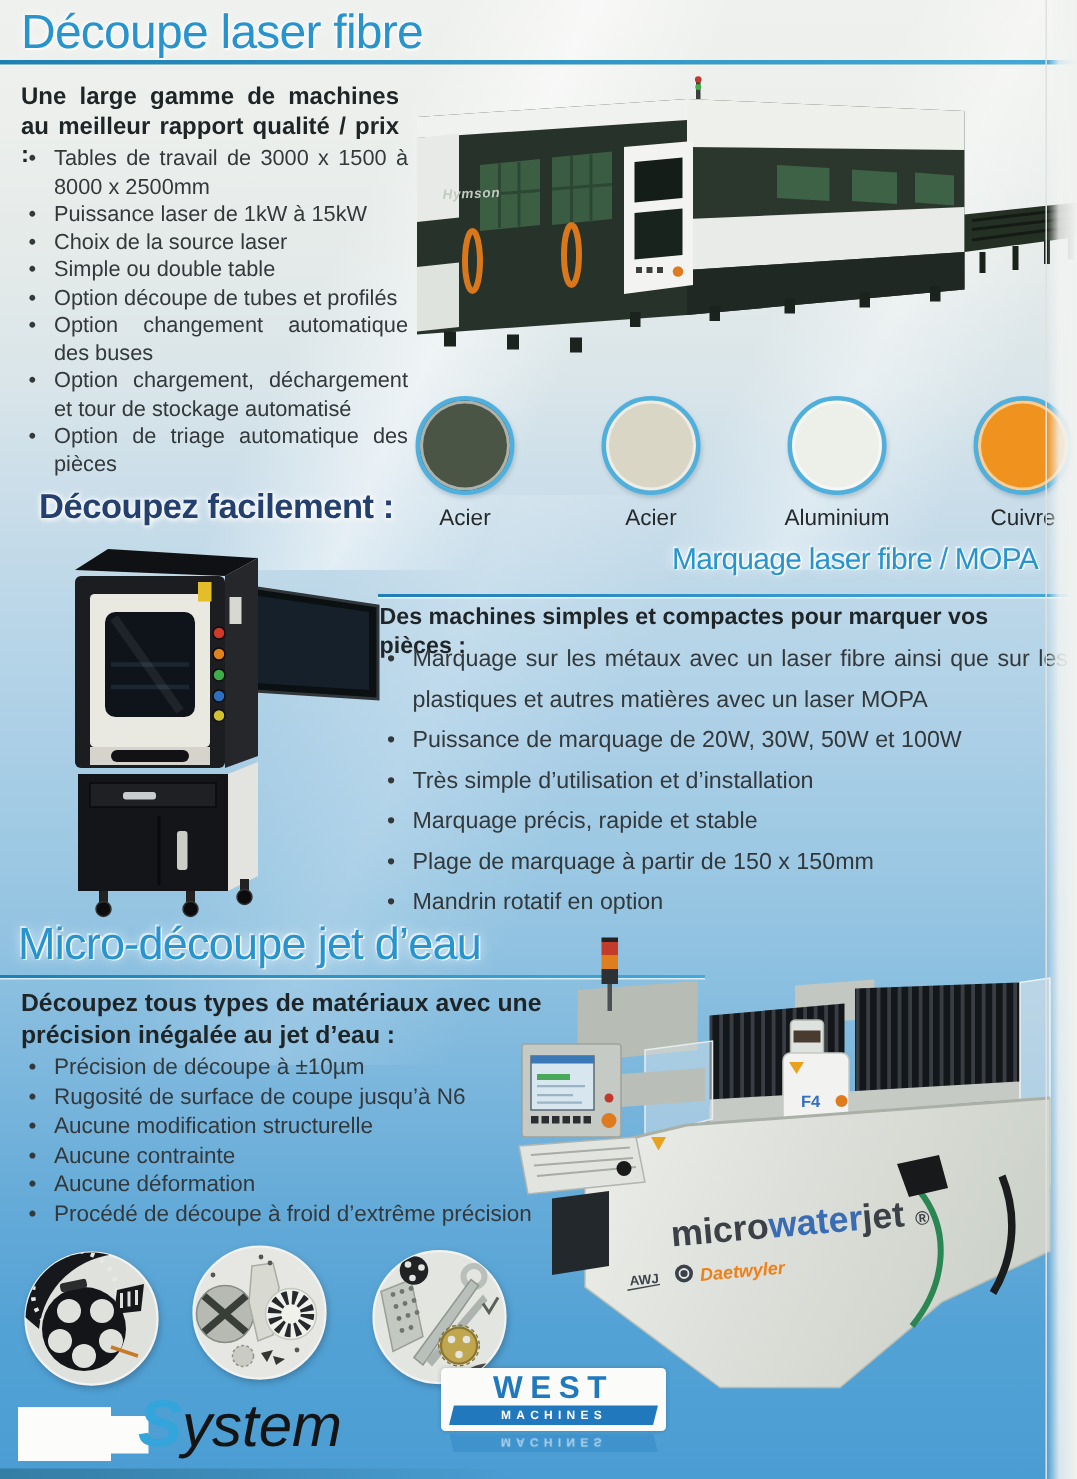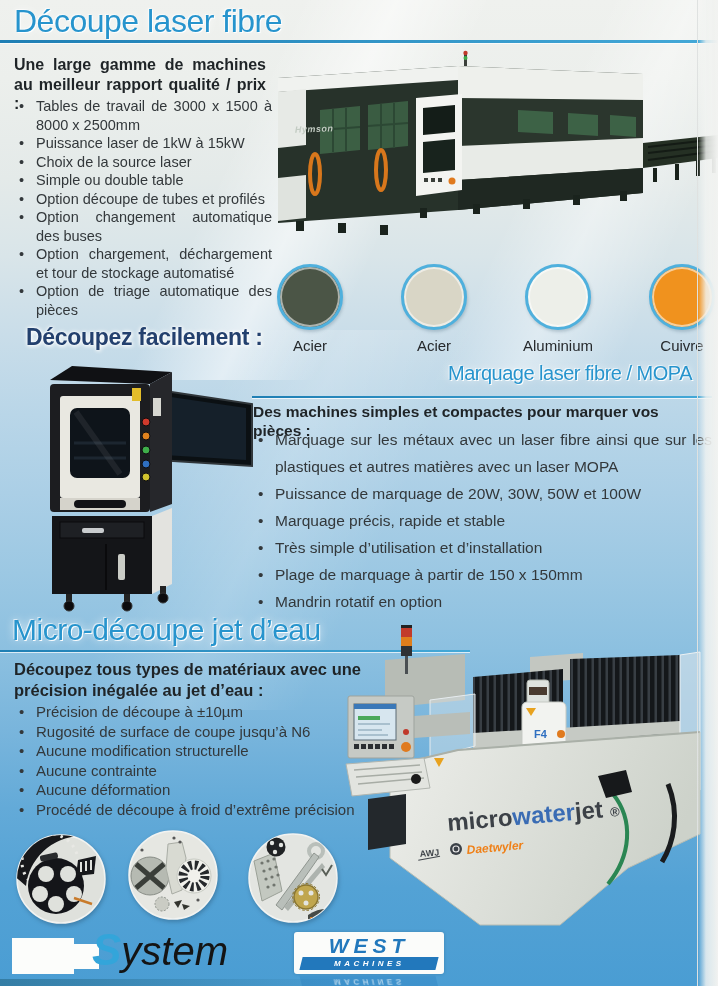--- a/index.html
+++ b/index.html
@@ -68,21 +68,21 @@
   .sc2 { left:128px; top:830px; }
   .sc3 { left:248px; top:833px; }
 
   .syslogo { position:absolute; left:12px; top:922px; width:260px; height:58px; }
   .redact-a { position:absolute; left:0;  top:16px; width:62px; height:36px; background:#fcfdfb; }
   .redact-b { position:absolute; left:60px; top:22px; width:27px; height:25px; background:#fcfdfb; }
   .sys-text { position:absolute; left:80px; top:0; font-style:italic; line-height:56px; letter-spacing:0; }
   .sys-s   { font-size:44px; font-weight:600; color:#33a5da; }
   .sys-rest{ font-size:40px; font-weight:500; color:#141414; }
 
-  .westlogo { position:absolute; left:294px; top:932px; width:162px; height:52px;font-style:italic; }
+  .westlogo { position:absolute; left:294px; top:912px; width:162px; height:52px; }
   .west-box { position:absolute; left:0; top:0; width:150px; height:42px; background:#fbfcfa;
     border-radius:3px; box-shadow:0 0 3px rgba(20,50,70,.25); text-align:center; padding-top:2px; }
   .west-name { font-size:21px; font-weight:800; color:var(--west_blue,#2278bc); letter-spacing:5px; line-height:23px; }
   .west-band { margin:0 7px; height:13px; background:var(--west_blue,#2278bc); transform:skewX(-14deg);
     display:flex; align-items:center; justify-content:center; }
   .west-band span { font-size:8px; font-weight:700; color:#fff; letter-spacing:3.5px; transform:skewX(14deg); }
   .west-reflect { position:absolute; left:7px; top:44px; width:136px; height:12px; transform:scaleY(-1) skewX(-14deg);
     background:rgba(34,120,188,.4); display:flex; align-items:center; justify-content:center; opacity:.75; filter:blur(.4px); }
   .west-reflect span { font-size:8px; font-weight:700; color:rgba(255,255,255,.75); letter-spacing:3.5px; transform:skewX(14deg); }
 </style>
@@ -229,22 +229,22 @@
     <circle cx="143" cy="240" r="5" fill="#0c0c0e" stroke="#333"></circle>
   </svg>
 
   <h2 class="title t2">Marquage laser fibre / MOPA</h2>
   <div class="rule r2"></div>
   <p class="intro i2">Des machines simples et compactes pour marquer vos pièces :</p>
 
   <div class="blist b2">
     <div class="li">Marquage sur les métaux avec un laser fibre ainsi que sur les plastiques et autres matières avec un laser MOPA</div>
     <div class="li">Puissance de marquage de 20W, 30W, 50W et 100W</div>
+    <div class="li">Très simple d’utilisation et d’installation</div>
     <div class="li">Marquage précis, rapide et stable</div>
-    <div class="li">Très simple d’utilisation et d’installation</div>
     <div class="li">Plage de marquage à partir de 150 x 150mm</div>
     <div class="li">Mandrin rotatif en option</div>
   </div>
 
   <h2 class="title t3">Micro-découpe jet d’eau</h2>
   <div class="rule r3"></div>
   <p class="intro i3">Découpez tous types de matériaux avec une précision inégalée au jet d’eau :</p>
 
   <div class="blist b3">
     <div class="li">Précision de découpe à ±10µm</div>

